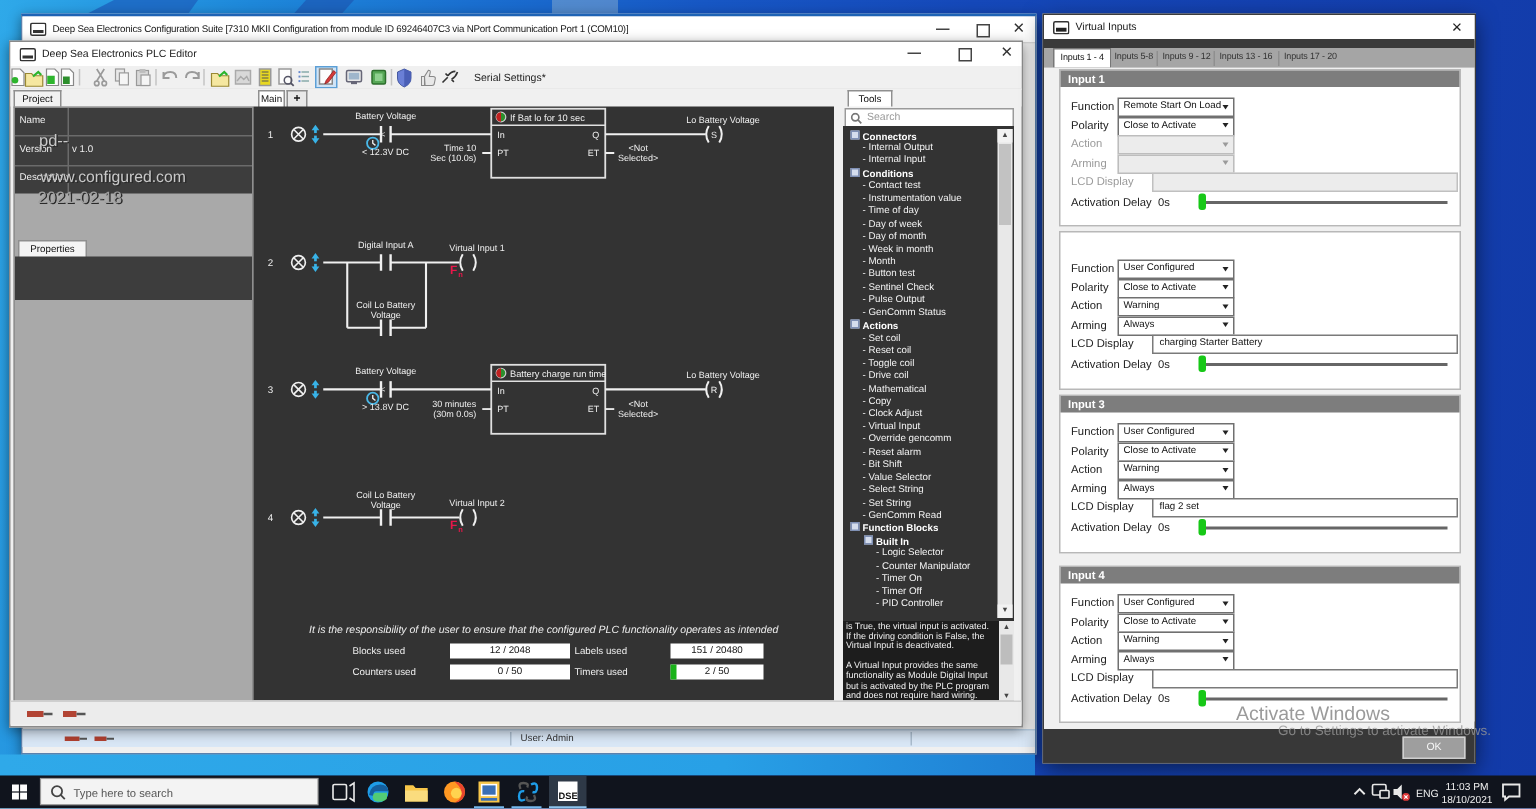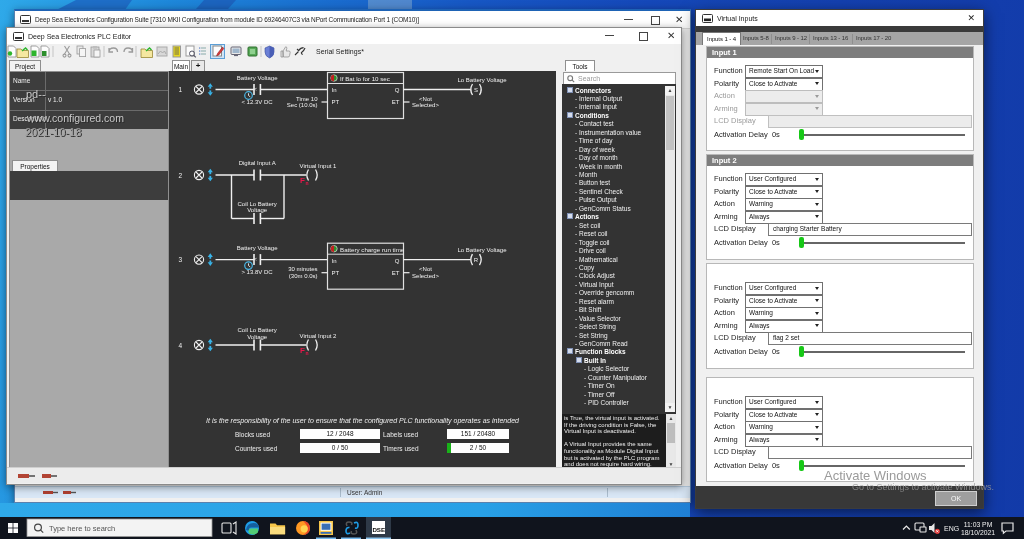--- a/index.html
+++ b/index.html
@@ -174,21 +174,21 @@
       <span style="position:absolute;left:38px;top:24px;font-size:6.5px;color:#eee;">v  1.0</span>
       <span style="position:absolute;left:3px;top:43px;font-size:6.5px;color:#eee;">Description</span>
     </div>
 
     <div class="tab" style="left:2px;top:88px;width:44px;height:11px;font-size:6.5px;line-height:11px;background:#f4f4f4;">Properties</div>
     <div class="abs" style="left:0;top:99px;width:158px;height:29px;background:#3d3d3d;"></div>
   </div>
 
   <div class="abs" style="left:19px;top:60px;font-size:11px;font-weight:normal;color:#c9c9c9;text-shadow:1px 1px 0 #2a2a2a;">pd--</div>
   <div class="abs" style="left:20px;top:84px;font-size:10.5px;color:#c9c9c9;text-shadow:1px 1px 0 #2a2a2a;">www.configured.com</div>
-  <div class="abs" style="left:18px;top:98px;font-size:11px;color:#9f9f9f;text-shadow:1px 1px 0 #2a2a2a;">2021-10-18</div>
+  <div class="abs" style="left:18px;top:98px;font-size:11px;color:#9f9f9f;text-shadow:1px 1px 0 #2a2a2a;">2021-02-18</div>
 
   <div class="abs" style="left:162px;top:43px;width:387px;height:345px;background:#333333;" id="canvasdiv">
       <svg width="387" height="345" viewBox="169 70 387 345" style="display:block">
         <text x="178.5" y="91" font-size="6.5" fill="#f0f0f0">1</text>
         <circle cx="199" cy="88.5" r="4.6" fill="none" stroke="#f0f0f0" stroke-width="1.1"></circle>
         <path d="M196 85.5 l6 6 M202 85.5 l-6 6" stroke="#f0f0f0" stroke-width="1.1"></path>
         <path d="M210.3 82.2 l-2.6 3.6 h5.2 z" fill="#38b3e8"></path>
         <rect x="209.4" y="85.5" width="1.8" height="2.2" fill="#38b3e8"></rect>
         <path d="M210.3 94.8 l-2.6 -3.6 h5.2 z" fill="#38b3e8"></path>
         <rect x="209.4" y="89.4" width="1.8" height="2.2" fill="#38b3e8"></rect>
@@ -424,51 +424,52 @@
         <div class="dd dis" style="left:38px;top:55.800000000000004px;width:73px;height:11px;">
           <div class="ar"></div>
         </div>
         <span class="lbl dis" style="left:7px;top:69.4px;">LCD Display</span>
         <div class="fld dis" style="left:61px;top:68.4px;width:198px;height:11px;"></div>
         <span class="lbl" style="left:7px;top:83.4px;">Activation Delay&nbsp;&nbsp;0s</span>
         <div class="sld" style="left:97px;top:87.4px;width:161px;"></div>
         <div class="sldh" style="left:91.5px;top:82.4px;"></div>
       </div>
       <div class="grp" style="top: 109px; height: 104px;">
-        <div class="ghdr">Input 2</div>
         <span class="lbl" style="left:7px;top:19px;">Function</span>
         <div class="dd" style="left:38px;top:18px;width:73px;height:11px;">User Configured<div class="ar"></div></div>
         <span class="lbl" style="left:7px;top:31.6px;">Polarity</span>
         <div class="dd" style="left:38px;top:30.6px;width:73px;height:11px;">Close to Activate<div class="ar"></div></div>
         <span class="lbl" style="left:7px;top:44.2px;">Action</span>
         <div class="dd" style="left:38px;top:43.2px;width:73px;height:11px;">Warning<div class="ar"></div></div>
         <span class="lbl" style="left:7px;top:56.800000000000004px;">Arming</span>
         <div class="dd" style="left:38px;top:55.800000000000004px;width:73px;height:11px;">Always<div class="ar"></div></div>
         <span class="lbl" style="left:7px;top:69.4px;">LCD Display</span>
         <div class="fld" style="left:61px;top:68.4px;width:198px;height:11px;">charging Starter Battery</div>
         <span class="lbl" style="left:7px;top:83.4px;">Activation Delay&nbsp;&nbsp;0s</span>
         <div class="sld" style="left:97px;top:87.4px;width:161px;"></div>
         <div class="sldh" style="left:91.5px;top:82.4px;"></div>
       </div>
       <div class="grp" style="top: 218px; height: 104px;">
+        <div class="ghdr">Input 3</div>
         <span class="lbl" style="left:7px;top:19px;">Function</span>
         <div class="dd" style="left:38px;top:18px;width:73px;height:11px;">User Configured<div class="ar"></div></div>
         <span class="lbl" style="left:7px;top:31.6px;">Polarity</span>
         <div class="dd" style="left:38px;top:30.6px;width:73px;height:11px;">Close to Activate<div class="ar"></div></div>
         <span class="lbl" style="left:7px;top:44.2px;">Action</span>
         <div class="dd" style="left:38px;top:43.2px;width:73px;height:11px;">Warning<div class="ar"></div></div>
         <span class="lbl" style="left:7px;top:56.800000000000004px;">Arming</span>
         <div class="dd" style="left:38px;top:55.800000000000004px;width:73px;height:11px;">Always<div class="ar"></div></div>
         <span class="lbl" style="left:7px;top:69.4px;">LCD Display</span>
         <div class="fld" style="left:61px;top:68.4px;width:198px;height:11px;">flag 2 set</div>
         <span class="lbl" style="left:7px;top:83.4px;">Activation Delay&nbsp;&nbsp;0s</span>
         <div class="sld" style="left:97px;top:87.4px;width:161px;"></div>
         <div class="sldh" style="left:91.5px;top:82.4px;"></div>
       </div>
       <div class="grp" style="top: 332px; height: 103px;">
+        <div class="ghdr">Input 4</div>
         <span class="lbl" style="left:7px;top:19px;">Function</span>
         <div class="dd" style="left:38px;top:18px;width:73px;height:11px;">User Configured<div class="ar"></div></div>
         <span class="lbl" style="left:7px;top:31.6px;">Polarity</span>
         <div class="dd" style="left:38px;top:30.6px;width:73px;height:11px;">Close to Activate<div class="ar"></div></div>
         <span class="lbl" style="left:7px;top:44.2px;">Action</span>
         <div class="dd" style="left:38px;top:43.2px;width:73px;height:11px;">Warning<div class="ar"></div></div>
         <span class="lbl" style="left:7px;top:56.800000000000004px;">Arming</span>
         <div class="dd" style="left:38px;top:55.800000000000004px;width:73px;height:11px;">Always<div class="ar"></div></div>
         <span class="lbl" style="left:7px;top:69.4px;">LCD Display</span>
         <div class="fld" style="left:61px;top:68.4px;width:198px;height:11px;"></div>

